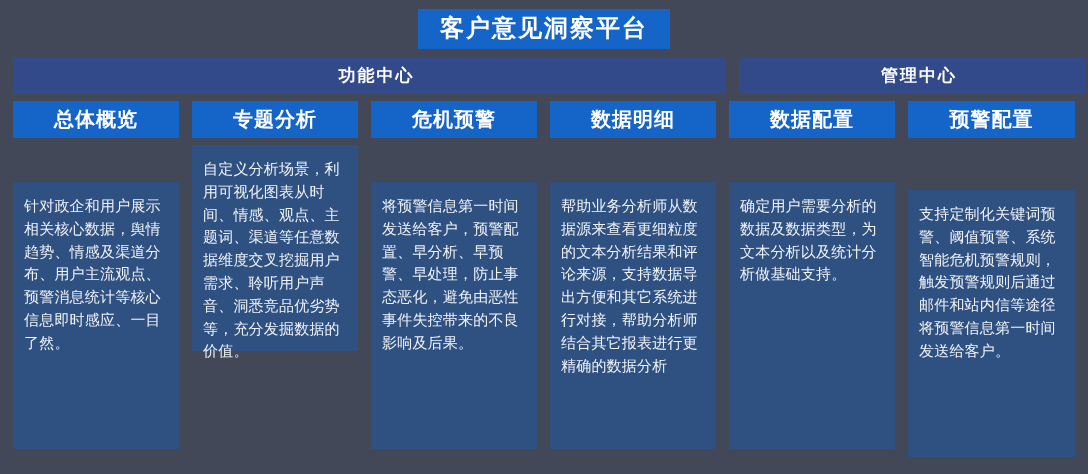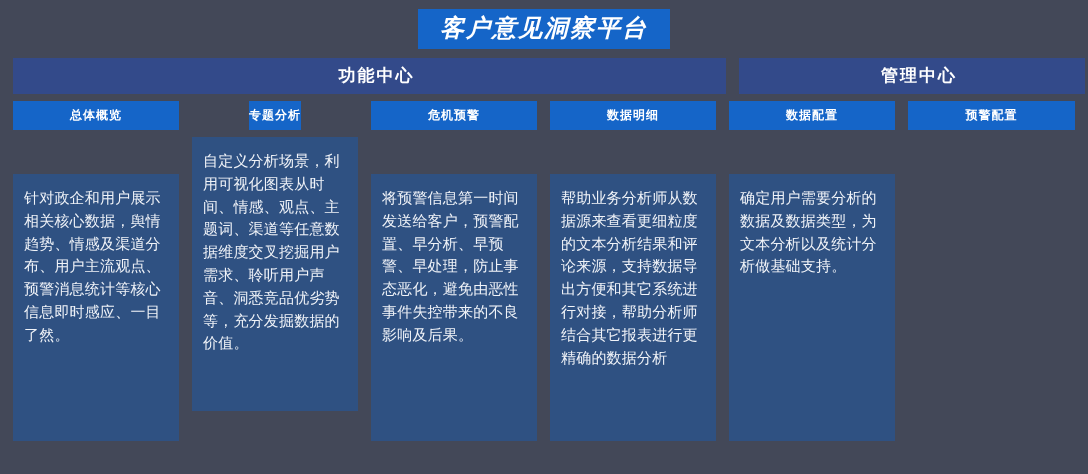--- a/index.html
+++ b/index.html
@@ -24,21 +24,20 @@
   }
   .platform-title {
     background: #1565c8;
     color: #ffffff;
     font-size: 24px;
     font-weight: bold;
     letter-spacing: 2px;
     padding: 7px 22px 9px 22px;
     line-height: 1;
     white-space: nowrap;
-    font-style: italic;
   }
 
   
   .section-bands {
     display: flex;
     padding: 0 13px;
     gap: 13px;
     box-sizing: border-box;
   }
   .section-band {
@@ -62,51 +61,51 @@
     gap: 13px;
     box-sizing: border-box;
     align-items: flex-start;
   }
   .col {
     display: flex;
     flex-direction: column;
     box-sizing: border-box;
   }
   .col.c0 { flex: 0 0 166px; }
-  .col.c1 { flex: 0 0 166px; align-items: center; }
+  .col.c1 { flex: 0 0 166px; }
   .col.c2 { flex: 0 0 166px; border-radius: 14px; }
   .col.c3 { flex: 0 0 166px; }
   .col.c4 { flex: 0 0 166px; }
   .col.c5 { flex: 0 0 167px; gap: 8px; }
 
   .card-header {
     background: #1565c8;
     color: #ffffff;
-    font-size: 12px;
+    font-size: 20px;
     font-weight: bold;
     letter-spacing: 1px;
     text-align: center;
     padding: 8px 0 9px 0;
     line-height: 1;
     box-sizing: border-box;
   }
   .card-body {
     background: #2f5182;
     color: #f0f3f8;
     font-size: 15px;
     line-height: 1.52;
     padding: 13px 11px 12px 11px;
     margin-top: 7px;
     box-sizing: border-box;
     text-align: left;
     letter-spacing: 0.2px;
     word-break: break-all;
   }
   .card-body.h-tall  { height: 267px; margin-top: 44px; }
-  .card-body.h-short { height: 274px; }
+  .card-body.h-short { height: 206px; }
 </style>
 </head>
 <body>
 
 <div class="title-row">
   <div class="platform-title">客户意见洞察平台</div>
 </div>
 
 <div class="section-bands">
   <div class="section-band fn">功能中心</div>
@@ -135,15 +134,16 @@
     <div class="card-body h-tall">帮助业务分析师从数据源来查看更细粒度的文本分析结果和评论来源，支持数据导出方便和其它系统进行对接，帮助分析师结合其它报表进行更精确的数据分析</div>
   </div>
 
   <div class="col c4">
     <div class="card-header">数据配置</div>
     <div class="card-body h-tall">确定用户需要分析的数据及数据类型，为文本分析以及统计分析做基础支持。</div>
   </div>
 
   <div class="col c5">
     <div class="card-header">预警配置</div>
+    <div class="card-body h-tall">支持定制化关键词预警、阈值预警、系统智能危机预警规则，触发预警规则后通过邮件和站内信等途径将预警信息第一时间发送给客户。</div>
   </div>
 
 </div>
 
 </body></html>

